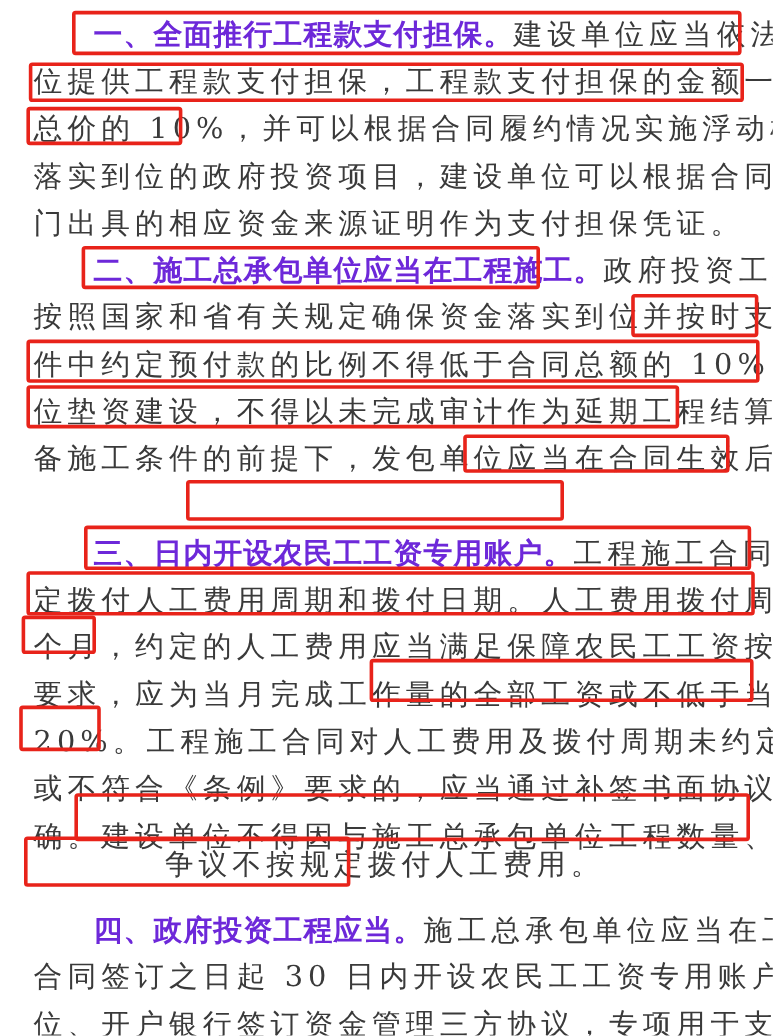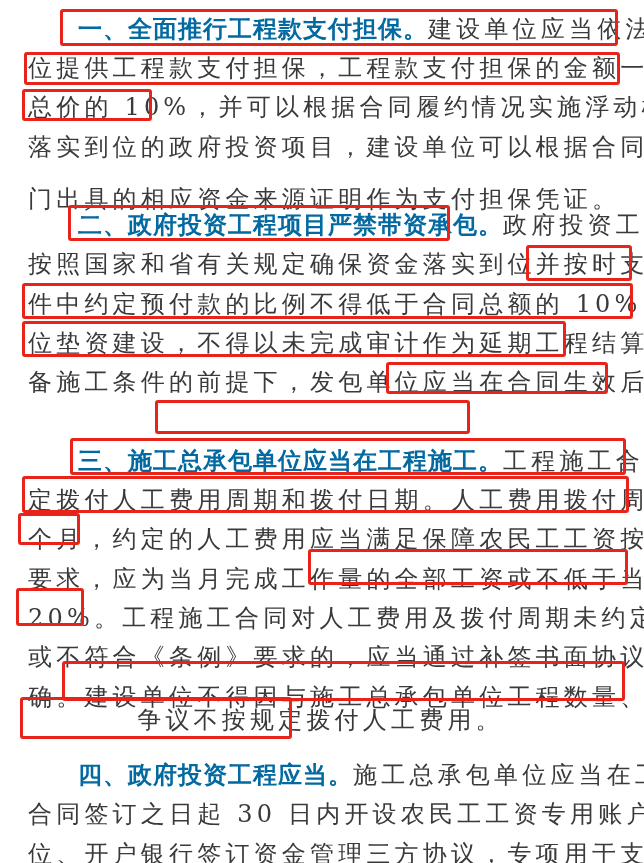--- a/index.html
+++ b/index.html
@@ -2,41 +2,41 @@
 <html><head>
 <meta charset="utf-8">
 <style>
   html,body{margin:0;padding:0;background:#ffffff;}
   body{width:644px;height:863px;position:relative;overflow:hidden;}
   .page{position:absolute;left:0;top:0;width:644px;height:863px;}
   .line{position:absolute;left:28px;width:585px;height:34px;line-height:34px;
         font-family:"DejaVu Serif","Liberation Serif",serif;font-size:24px;color:#3a3a3a;
         white-space:nowrap;letter-spacing:4.2px;}
   .line.indent{left:78px;width:535px;}
-  .b{font-family:"DejaVu Sans","Liberation Sans",sans-serif;font-weight:bold;color:#0369a1;letter-spacing:1px;}
+  .b{font-family:"DejaVu Sans","Liberation Sans",sans-serif;font-weight:bold;color:#6d28d9;letter-spacing:1px;}
   .box{position:absolute;border:3px solid #e8231a;border-radius:3px;box-sizing:border-box;pointer-events:none;}
 </style>
 </head>
 <body>
 
 <div class="page">
 
   <div class="line indent" style="top:12px;"><span class="b">一、全面推行工程款支付担保。</span><span>建设单位应当依法向施工单</span></div>
   <div class="line" style="top:51px;">位提供工程款支付担保，工程款支付担保的金额一般不超过合同</div>
   <div class="line" style="top:90px;">总价的 10%，并可以根据合同履约情况实施浮动机制。对于资金</div>
   <div class="line" style="top:130px;">落实到位的政府投资项目，建设单位可以根据合同约定将有权部</div>
-  <div class="line" style="top:182px;text-align:center;">门出具的相应资金来源证明作为支付担保凭证。</div>
+  <div class="line" style="top:169px;text-align:center;">门出具的相应资金来源证明作为支付担保凭证。</div>
 
-  <div class="line indent" style="top:208px;"><span class="b">二、政府投资工程项目严禁带资承包。</span><span>政府投资工程应当</span></div>
+  <div class="line indent" style="top:208px;"><span class="b">二、施工总承包单位应当在工程施工。</span><span>政府投资工程应当</span></div>
   <div class="line" style="top:247px;">按照国家和省有关规定确保资金落实到位并按时支付，在招标文</div>
   <div class="line" style="top:287px;">件中约定预付款的比例不得低于合同总额的 10%，不得由施工单</div>
   <div class="line" style="top:326px;">位垫资建设，不得以未完成审计作为延期工程结算的理由。在具</div>
   <div class="line" style="top:365px;">备施工条件的前提下，发包单位应当在合同生效后的一个月内或</div>
 
-  <div class="line indent" style="top:444px;"><span class="b">三、施工总承包单位应当在工程施工。</span><span>工程施工合同应当约</span></div>
+  <div class="line indent" style="top:444px;"><span class="b">三、日内开设农民工工资专用账户。</span><span>工程施工合同应当约</span></div>
   <div class="line" style="top:483px;">定拨付人工费用周期和拨付日期。人工费用拨付周期不得超过 1</div>
   <div class="line" style="top:522px;">个月，约定的人工费用应当满足保障农民工工资按时足额支付的</div>
   <div class="line" style="top:562px;">要求，应为当月完成工作量的全部工资或不低于当月进度款的</div>
   <div class="line" style="top:601px;">20%。工程施工合同对人工费用及拨付周期未约定、约定不明确</div>
   <div class="line" style="top:640px;">或不符合《条例》要求的，应当通过补签书面协议等方式予以明</div>
   <div class="line" style="top:680px;">确。建设单位不得因与施工总承包单位工程数量、质量、造价等</div>
   <div class="line" style="top:703px;text-align:center;">争议不按规定拨付人工费用。</div>
 
   <div class="line indent" style="top:758px;"><span class="b">四、政府投资工程应当。</span><span>施工总承包单位应当在工程施工</span></div>
   <div class="line" style="top:797px;">合同签订之日起 30 日内开设农民工工资专用账户，并与建设单</div>

